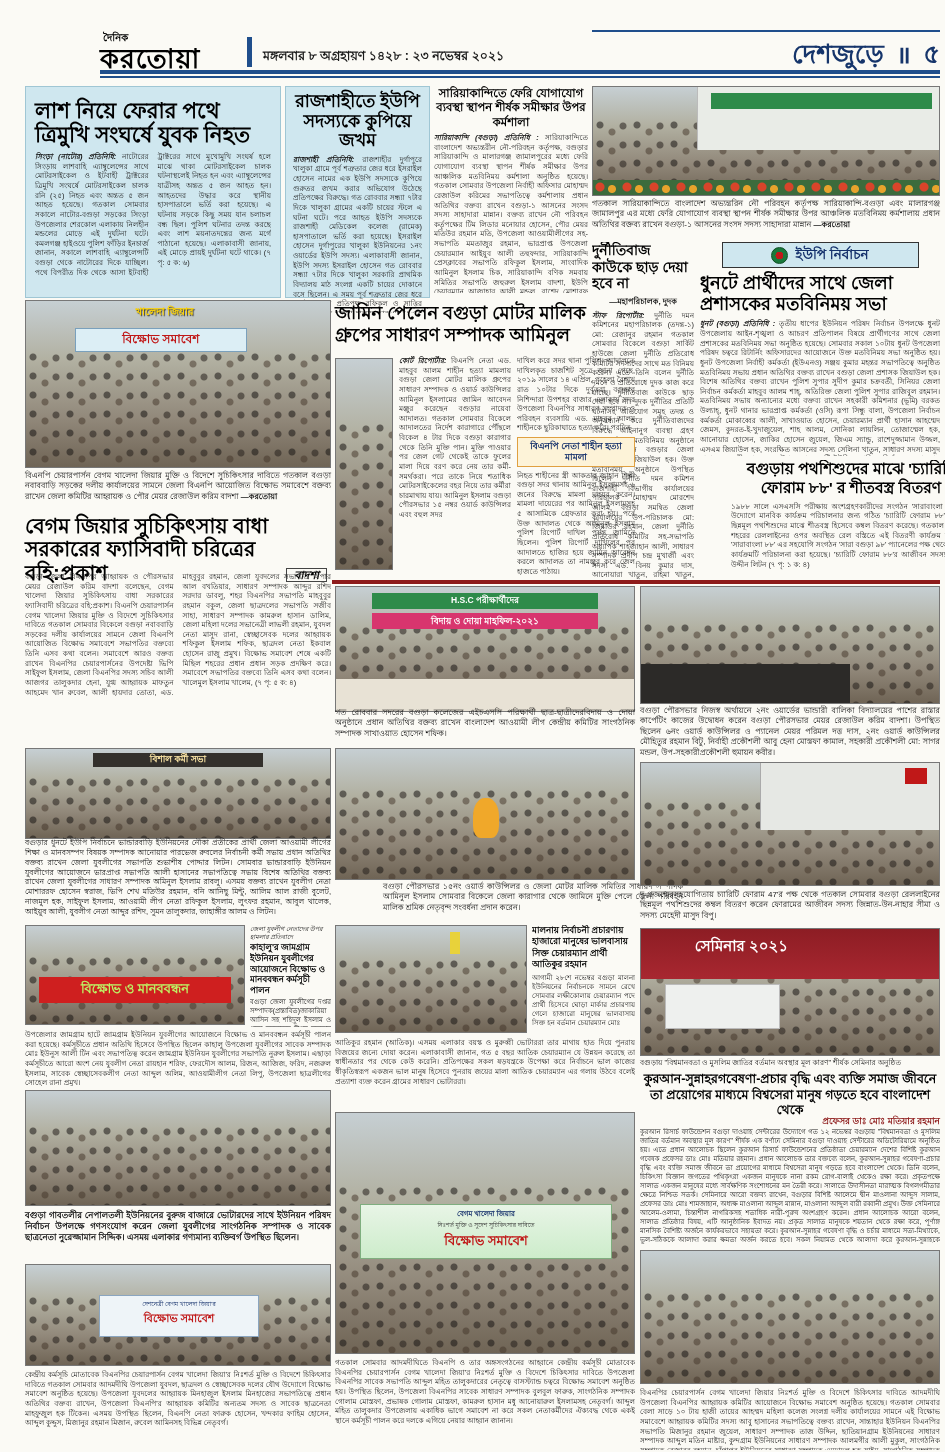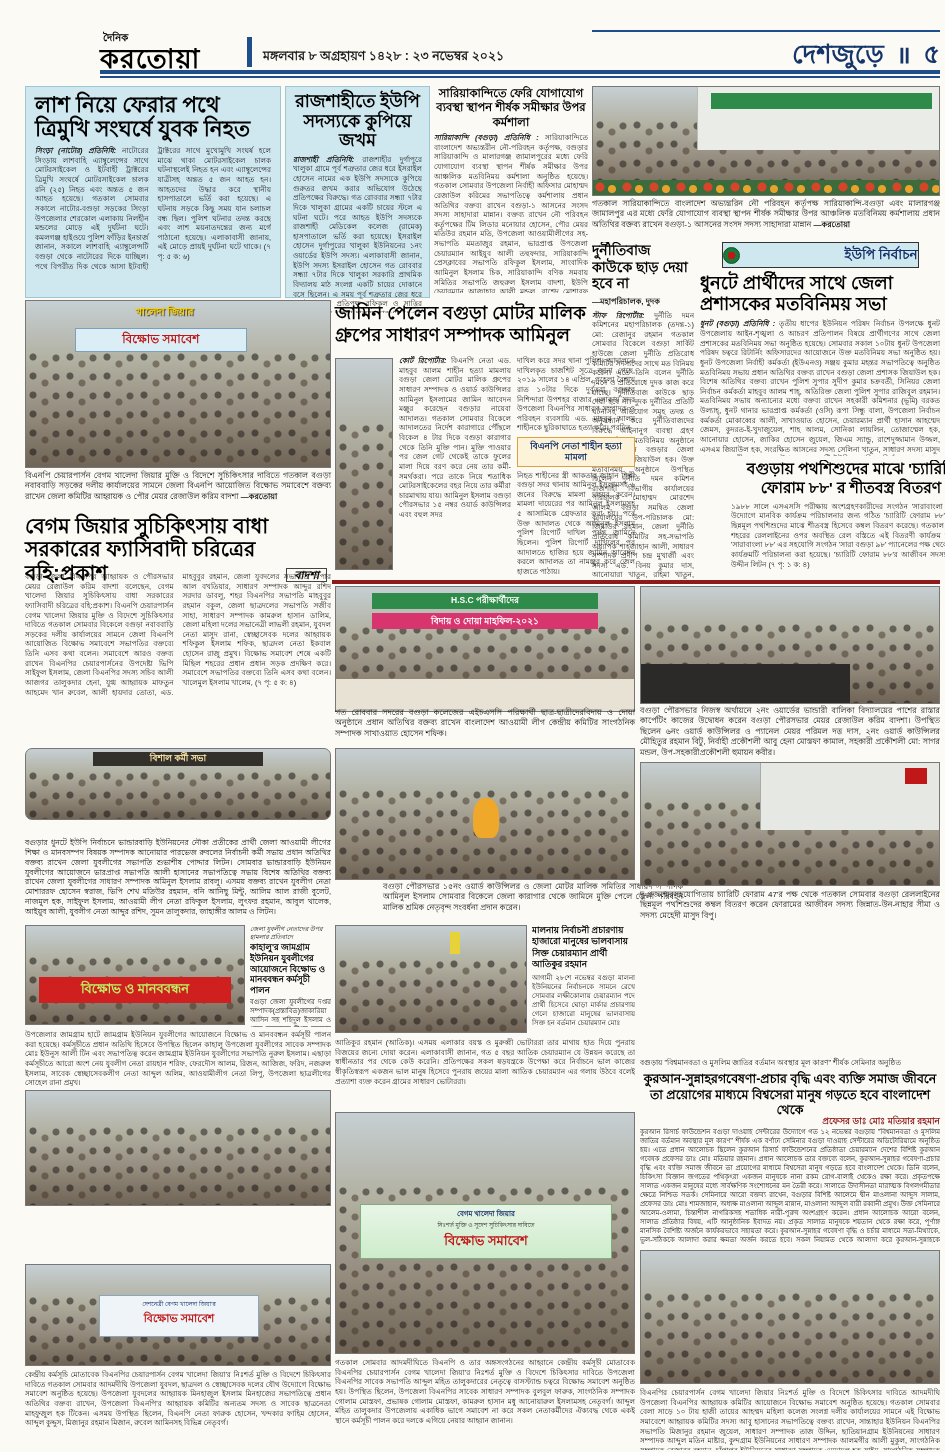--- a/index.html
+++ b/index.html
@@ -5,21 +5,21 @@
   html,body{margin:0;padding:0;background:#e8e6e0;}
   .page{position:relative;width:945px;height:1452px;margin:0 auto;background:#fbfaf5;
         font-family:"Liberation Sans","DejaVu Sans",sans-serif;color:#111;overflow:hidden;}
   .abs{position:absolute;}
   .navy{background:#1f4e8c;}
   .hl{font-weight:bold;color:#000;}
   .bd{font-size:7.3px;line-height:1.32;text-align:justify;color:#151515;}
   .dl{font-weight:bold;font-style:italic;}
   .cap{font-size:8px;line-height:1.3;text-align:justify;color:#101010;}
   .cols2{column-count:2;column-gap:9px;}
-  .bluebox{background:#cfe7ef;border:1px solid #9fc6d4;box-sizing:border-box;padding:6px 9px;}
+  .bluebox{background:#cfe7ef;border:1px solid #9fc6d4;box-sizing:border-box;padding:12px 9px;}
   .ph{position:absolute;overflow:hidden;background:linear-gradient(180deg,#c6cfd3 0%,#b2b1a2 35%,#92897b 70%,#6f6455 100%);border:1px solid #777;box-sizing:border-box;}
   .ph::before{content:"";position:absolute;left:0;right:0;top:30%;bottom:0;
     background-image:
       radial-gradient(circle at 7px 6px, rgba(25,22,20,.55) 3px, transparent 4px),
       radial-gradient(circle at 19px 13px, rgba(66,52,40,.5) 3px, transparent 4px),
       radial-gradient(circle at 30px 7px, rgba(38,32,28,.55) 3px, transparent 4px);
     background-size:37px 19px;}
   .banner{position:absolute;display:flex;align-items:center;justify-content:center;text-align:center;}
   .flowers{position:absolute;left:0;right:0;bottom:0;height:15px;background-color:#3c6b3c;
     background-image:radial-gradient(circle at 7px 7px,#d8442a 4px,transparent 5px),
@@ -79,29 +79,29 @@
     <div class="abs" style="left:34%;top:6%;right:2%;height:14%;background:#2e8b4a;"></div>
     <div class="flowers"></div>
   </div>
   <div class="abs cap" style="left:592px;top:199px;width:348px;">
     <span>গতকাল সারিয়াকান্দিতে বাংলাদেশ অভ্যন্তরিন নৌ পরিবহন কর্তৃপক্ষ সারিয়াকান্দি-বগুড়া এবং মালারগঞ্জ জামালপুর এর মধ্যে ফেরি যোগাযোগ ব্যবস্থা স্থাপন শীর্ষক সমীক্ষার উপর আঞ্চলিক মতবিনিময় কর্মশালায় প্রধান অতিথির বক্তব্য রাখেন বগুড়া-১ আসনের সংসদ সদস্য সাহাদারা মান্নান</span>
     <span class="credit">—করতোয়া</span>
   </div>
 
   <div class="abs" style="left:592px;top:242px;width:102px;height:338px;overflow:hidden;">
     <div class="hl" style="font-size:14px;line-height:1.18;">দুর্নীতিবাজ কাউকে ছাড় দেয়া হবে না</div>
-    <div style="font-size:8px;font-weight:bold;text-align:left;margin:3px 0;">—মহাপরিচালক, দুদক</div>
+    <div style="font-size:8px;font-weight:bold;text-align:center;margin:3px 0;">—মহাপরিচালক, দুদক</div>
     <div class="bd">
       <span class="dl">স্টাফ রিপোর্টার:</span>
       <span>দুর্নীতি দমন কমিশনের মহাপরিচালক (তদন্ত-১) মো: রেজানুর রহমান গতকাল সোমবার বিকেলে বগুড়া সার্কিট হাউজে জেলা দুর্নীতি প্রতিরোধ কমিটির সদস্যদের সাথে মত বিনিময় করেন। এতে তিনি বলেন দুর্নীতি দমনে ও প্রতিরোধে দুদক কাজ করে যাচ্ছে। দুর্নীতিবাজ কাউকে ছাড় দেয়া হবে না। দুদক দুর্নীতির প্রতিটি ঘটনাসহ অভিযোগ সমূহ তদন্ত ও অনুসন্ধান করে দুর্নীতিবাজদের বিরুদ্ধে আইনানুগ ব্যবস্থা গ্রহণ করছে। উক্ত মতবিনিময় অনুষ্ঠানে বক্তব্য রাখেন বগুড়ার জেলা প্রশাসক মো: জিয়াউল হক। উক্ত মতবিনিময় অনুষ্ঠানে উপস্থিত ছিলেন দুর্নীতি দমন কমিশন রাজশাহী বিভাগীয় কার্যালয়ের পরিচালক মোহাম্মদ মোরশেদ আলম, বগুড়া সমন্বিত জেলা কার্যালয়ের উপ-পরিচালক মো: জিয়াউর রহমান, জেলা দুর্নীতি প্রতিরোধ কমিটির সহ-সভাপতি অধ্যাপক শাহজাহান আলী, সাধারণ সম্পাদক প্রদীপ চন্দ্র মুখার্জী এবং সদস্য এড. বিনয় কুমার দাস, আনোয়ারা খাতুন, রহিমা খাতুন, বাবুল আখতার প্রমুখ।</span>
     </div>
   </div>
 
   <div class="abs" style="left:700px;top:242px;width:240px;height:214px;overflow:hidden;">
-    <div style="margin:0 auto;width:195px;height:24px;border:1.5px solid #333;background:#cfe7ef;display:flex;align-items:center;justify-content:space-between;gap:7px;">
+    <div style="margin:0 auto;width:195px;height:24px;border:1.5px solid #333;background:#cfe7ef;display:flex;align-items:center;justify-content:center;gap:7px;">
       <span class="seal"></span>
       <span style="color:#14306b;font-weight:bold;font-size:13.5px;">ইউপি নির্বাচন</span>
     </div>
     <div class="hl" style="font-size:18px;line-height:1.18;text-align:left;margin-top:5px;">ধুনটে প্রার্থীদের সাথে জেলা প্রশাসকের মতবিনিময় সভা</div>
     <div class="bd" style="margin-top:4px;">
       <span class="dl">ধুনট (বগুড়া) প্রতিনিধি :</span>
       <span>তৃতীয় ধাপের ইউনিয়ন পরিষদ নির্বাচন উপলক্ষে ধুনট উপজেলায় আইন-শৃঙ্খলা ও আচরণ প্রতিপালন বিষয়ে প্রার্থীগণের সাথে জেলা প্রশাসকের মতবিনিময় সভা অনুষ্ঠিত হয়েছে। সোমবার সকাল ১০টায় ধুনট উপজেলা পরিষদ চত্বরে রিটার্নিং অফিসারদের আয়োজনে উক্ত মতবিনিময় সভা অনুষ্ঠিত হয়। ধুনট উপজেলা নির্বাহী কর্মকর্তা (ইউএনও) সঞ্জয় কুমার মহন্তর সভাপতিত্বে অনুষ্ঠিত মতবিনিময় সভায় প্রধান অতিথির বক্তব্য রাখেন বগুড়া জেলা প্রশাসক জিয়াউল হক। বিশেষ অতিথির বক্তব্য রাখেন পুলিশ সুপার সুদীপ কুমার চক্রবর্তী, সিনিয়র জেলা নির্বাচন কর্মকর্তা মাহবুব আলম শাহ্, অতিরিক্ত জেলা পুলিশ সুপার রাজিবুল রহমান। মতবিনিময় সভায় অন্যান্যের মধ্যে বক্তব্য রাখেন সহকারী কমিশনার (ভূমি) বরকত উল্যাহ্, ধুনট থানার ভারপ্রাপ্ত কর্মকর্তা (ওসি) রূপা সিন্ধু বালা, উপজেলা নির্বাচন কর্মকর্তা মোকাব্বের আলী, সাখাওয়াত হোসেন, চেয়ারম্যান প্রার্থী হাসান আহম্মেদ জেমস, কুদরত-ই-খুদাজুয়েল, শাহ আলম, সোনিকা লায়লিন, তোজাম্মেল হক, আনোয়ার হোসেন, জাকির হোসেন জুয়েল, জিএম স্যান্ডু, রাশেদুজ্জামান উজ্জল, এসএম জিয়াউল হক, সংরক্ষিত আসনের সদস্য সেলিনা খাতুন, সাধারণ সদস্য মাসুদ রানা ও নুরনবী আকন্দ। এ উপজেলার ১০টি ইউনিয়ন পরিষদ নির্বাচনে চেয়ারম্যান পদে ৪১ জন, সংরক্ষিত আসনে ১২৩ জন ও সাধারণ সদস্য পদে ৫৭৩ জন প্রার্থী হয়েছেন। আগামী ২৮ নভেম্বর ভোট গ্রহণ অনুষ্ঠিত হবে।</span>
     </div>
   </div>
 
@@ -145,21 +145,21 @@
     <div class="banner" style="left:12%;top:21%;width:76%;height:16px;background:#d8356e;color:#fff;font-weight:bold;font-size:9px;">বিদায় ও দোয়া মাহফিল-২০২১</div>
     <div class="abs" style="left:0;right:0;bottom:0;height:26%;background:#e8e2d5;"></div>
   </div>
   <div class="abs cap" style="left:335px;top:708px;width:300px;">গত রোববার সদরের বগুড়া কলেজের এইচএসসি পরিক্ষার্থী ছাত্র-ছাত্রীদেরবিদায় ও দোয়া অনুষ্ঠানে প্রধান অতিথির বক্তব্য রাখেন বাংলাদেশ আওয়ামী লীগ কেন্দ্রীয় কমিটির সাংগঠনিক সম্পাদক সাখাওয়াত হোসেন শফিক।</div>
 
   <div class="ph" style="left:640px;top:586px;width:300px;height:118px;">
     <div class="abs" style="left:0;right:30%;bottom:0;height:34%;background:#2c2a28;"></div>
   </div>
   <div class="abs cap" style="left:640px;top:706px;width:300px;">বগুড়া পৌরসভার নিজস্ব অর্থায়নে ২নং ওয়ার্ডের ভান্ডারী বালিকা বিদ্যালয়ের পাশের রাস্তার কার্পেটিং কাজের উদ্বোধন করেন বগুড়া পৌরসভার মেয়র রেজাউল করিম বাদশা। উপস্থিত ছিলেন ৬নং ওয়ার্ড কাউন্সিলর ও প্যানেল মেয়র পরিমল দত্ত দাস, ২নং ওয়ার্ড কাউন্সিলর মৌহিতুর রহমান বিটু, নির্বাহী প্রকৌশলী আবু হেনা মোস্তফা কামাল, সহকারী প্রকৌশলী মো: সাগর মন্ডল, উপ-সহকারীপ্রকৌশলী হুমায়ন কবীর।</div>
 
-  <div class="ph" style="left:25px;top:748px;width:306px;height:72px;border-radius:7px;">
+  <div class="ph" style="left:25px;top:748px;width:306px;height:91px;">
     <div class="banner" style="left:22%;top:4%;width:56%;height:14px;background:#33302c;color:#ffe9a8;font-weight:bold;font-size:9px;">বিশাল কর্মী সভা</div>
   </div>
   <div class="abs cap" style="left:25px;top:838px;width:306px;font-size:7.6px;">বগুড়ার ধুনটে ইউপি নির্বাচনে ভান্ডারবাড়ি ইউনিয়নের নৌকা প্রতীকের প্রার্থী জেলা আওয়ামী লীগের শিক্ষা ও মানবসম্পদ বিষয়ক সম্পাদক আনোয়ার পারভেজ রুবলের নির্বাচনী কর্মী সভায় প্রধান অতিথির বক্তব্য রাখেন জেলা যুবলীগের সভাপতি শুভাশীষ পোদ্দার লিটন। সোমবার ভান্ডারবাড়ি ইউনিয়ন যুবলীগের আয়োজনে ভারপ্রাপ্ত সভাপতি আলী হাসানের সভাপতিত্বে সভায় বিশেষ অতিথির বক্তব্য রাখেন জেলা যুবলীগের সাধারণ সম্পাদক অমিনুল ইসলাম রাবলু। এসময় বক্তব্য রাখেন যুবলীগ নেতা মোশাররফ হোসেন স্বরাজ, ভিপি শেখ মতিউর রহমান, বনি আনিছু মিন্টু, আলিম আল রাজী বুলেট, নাজমুল হক, সাইফুল ইসলাম, আওয়ামী লীগ নেতা রফিকুল ইসলাম, লুৎফর রহমান, আবুল খালেক, আইয়ুব আলী, যুবলীগ নেতা আব্দুর রশিদ, সুমন তালুকদার, জাহাঙ্গীর আলম ও লিটন।</div>
 
   <div class="ph" style="left:335px;top:748px;width:300px;height:132px;">
     <div class="abs" style="left:46%;top:38%;width:26px;height:40px;background:#f0a82a;border-radius:45% 45% 30% 30%;"></div>
   </div>
   <div class="abs cap" style="left:335px;top:882px;width:300px;margin-left:48px;">বগুড়া পৌরসভার ১৫নং ওয়ার্ড কাউন্সিলর ও জেলা মোটর মালিক সমিতির সাধারণ সম্পাদক আমিনুল ইসলাম সোমবার বিকেলে জেলা কারাগার থেকে জামিনে মুক্তি পেলে জেলা পরিবহন মালিক শ্রমিক নেতৃবৃন্দ সংবর্ধনা প্রদান করেন।</div>
 
   <div class="ph" style="left:640px;top:762px;width:300px;height:124px;">
@@ -180,26 +180,32 @@
 
   <div class="ph" style="left:335px;top:925px;width:192px;height:108px;">
     <div class="abs" style="left:60%;top:6%;width:10px;height:22px;background:#e8d23a;"></div>
   </div>
   <div class="abs" style="left:532px;top:925px;width:103px;height:110px;overflow:hidden;">
     <div class="hl" style="font-size:8.8px;line-height:1.3;">মালনায় নির্বাচনী প্রচারণায় হাজারো মানুষের ভালবাসায় সিক্ত চেয়ারম্যান প্রার্থী আতিকুর রহমান</div>
     <div class="bd" style="font-size:6.9px;margin-top:2px;">আগামী ২৮শে নভেম্বর বগুড়া মালনা ইউনিয়নের নির্বাচনকে সামনে রেখে সোমবার লক্ষীকোলায় চেয়ারম্যান পদে প্রার্থী হিসেবে ঘোড়া মার্কার প্রচারণায় গেলে হাজারো মানুষের ভালবাসায় সিক্ত হন বর্তমান চেয়ারম্যান মোঃ</div>
   </div>
   <div class="abs bd" style="left:335px;top:1038px;width:300px;height:66px;overflow:hidden;">আতিকুর রহমান (আতিক)। এসময় এলাকার বয়স্ক ও মুরুব্বী ভোটাররা তার মাথায় হাত দিয়ে পুনরায় বিজয়ের জন্যে দোয়া করেন। এলাকাবাসী জানান, গত ৫ বছর আতিক চেয়ারম্যান যে উন্নয়ন করেছে তা স্বাধীনতার পর থেকে কেউ করেনি। প্রতিপক্ষের সকল ষড়যন্ত্রকে উপেক্ষা করে নির্বাচনে ভাল কাজের স্বীকৃতিস্বরূপ একজন ভাল মানুষ হিসেবে পুনরায় জয়ের মালা আতিক চেয়ারম্যান এর গলায় উঠবে বলেই প্রত্যাশা ব্যক্ত করেন গ্রামের সাধারণ ভোটাররা।</div>
 
+  <div class="ph" style="left:640px;top:928px;width:300px;height:128px;">
+    <div class="abs" style="left:0;right:0;top:0;height:40%;background:linear-gradient(180deg,#8d1d24,#a82730);"></div>
+    <div class="abs" style="left:18%;top:4%;font-size:15px;font-weight:bold;color:#fff;">সেমিনার ২০২১</div>
+    <div class="abs" style="left:8%;top:44%;width:38%;height:34%;background:#eef0ee;border:1px solid #bbb;"></div>
+  </div>
   <div class="abs" style="left:640px;top:1058px;width:300px;font-size:7.4px;line-height:1.25;">বগুড়ায় "বিশ্বমানবতা ও মুসলিম জাতির বর্তমান অবস্থার মূল কারণ" শীর্ষক সেমিনার অনুষ্ঠিত</div>
   <div class="abs hl" style="left:640px;top:1070px;width:300px;font-size:12.5px;line-height:1.25;text-align:center;margin-top:2px;">কুরআন-সুন্নাহরগবেষণা-প্রচার বৃদ্ধি এবং ব্যক্তি সমাজ জীবনে তা প্রয়োগের মাধ্যমে বিশ্বসেরা মানুষ গড়তে হবে বাংলাদেশ থেকে</div>
   <div class="abs" style="left:640px;top:1114px;width:300px;text-align:right;font-weight:bold;font-size:9px;color:#8e1b1b;">প্রফেসর ডাঃ মোঃ মতিয়ার রহমান</div>
   <div class="abs bd" style="left:640px;top:1128px;width:300px;height:116px;overflow:hidden;font-size:6.8px;">কুরআন রিসার্চ ফাউন্ডেশন বগুড়া দাওয়াহ সেন্টারের উদ্যোগে গত ১২ নভেম্বর বগুড়ায় "বিশ্বমানবতা ও মুসলিম জাতির বর্তমান অবস্থার মূল কারণ" শীর্ষক এক বর্ণাঢ্য সেমিনার বগুড়া দাওয়াহ সেন্টারের অডিটোরিয়ামে অনুষ্ঠিত হয়। এতে প্রধান আলোচক ছিলেন কুরআন রিসার্চ ফাউন্ডেশনের প্রতিষ্ঠাতা চেয়ারম্যান দেশের বিশিষ্ট কুরআন গবেষক প্রফেসর ডাঃ মোঃ মতিয়ার রহমান। প্রধান আলোচক তার বক্তব্যে বলেন, কুরআন-সুন্নাহর গবেষণা-প্রচার বৃদ্ধি এবং ব্যক্তি সমাজ জীবনে তা প্রয়োগের মাধ্যমে বিশ্বসেরা মানুষ গড়তে হবে বাংলাদেশ থেকে। তিনি বলেন, চিকিৎসা বিজ্ঞান জগতের পথিকৃৎরা একজন মানুষকে নানা রকম রোগ-বালাই থেকেও রক্ষা করে। প্রকৃতপক্ষে সালাত একজন মানুষের মধ্যে সার্বক্ষণিক সংশোধনের মন তৈরী করে। সালাতে উদাসীনতা মারাত্মক বিগলগমীতার ক্ষেত্রে নিশ্চিত সতর্ক। সেমিনারে আরো বক্তব্য রাখেন, বগুড়ার বিশিষ্ট আলেমে দ্বীন মাওলানা আব্দুস সালাম, প্রফেসর ডাঃ মোঃ শামজাহান, অধ্যক্ষ মাওলানা আব্দুল মান্নান, মাওলানা আব্দুল বারী রব্বানী প্রমুখ। উক্ত সেমিনারে আলেম-ওলামা, চিন্তাশীল নাগরিকসহ শতাধিক নারী-পুরুষ অংশগ্রহণ করেন। প্রধান আলোচক আরো বলেন, সালাত প্রতিষ্ঠার বিষয়, এটি আনুষ্ঠানিক ইবাদত নয়। প্রকৃত সালাত মানুষকে শয়তান থেকে রক্ষা করে, পূর্ণাঙ্গ মানসিক বৈশিষ্ট্য অর্জনে কার্যকরভাবে সহায়তা করে। কুরআন-সুন্নাহর গবেষণা বৃদ্ধি ও চর্চার মাধ্যমে সত্য-মিথ্যাকে, ভুল-সঠিককে আলাদা করার ক্ষমতা অর্জন করতে হবে। সকল নিয়ামত থেকে আলাদা করে কুরআন-সুন্নাহকে দুনিয়াবাসীর সামনে স্পষ্ট করে উপস্থাপন করতে পারলে হারিয়ে যাওয়া সোনালী দিনগুলো আবার ফিরে আসতে পারে, মুসলিম জাতি ফিরে পেতে পারে তাদের গৌরবময় অতীত।</div>
 
   <div class="ph" style="left:25px;top:1090px;width:306px;height:116px;"></div>
+  <div class="abs cap" style="left:25px;top:1210px;width:306px;font-size:8.6px;font-weight:600;">বগুড়া গাবতলীর নেপালতলী ইউনিয়নের বুরুজ বাজারে ভোটারদের সাথে ইউনিয়ন পরিষদ নির্বাচন উপলক্ষে গণসংযোগ করেন জেলা যুবলীগের সাংগঠনিক সম্পাদক ও সাবেক ছাত্রনেতা নুরেজ্জামান সিদ্দিক। এসময় এলাকার গণ্যমান্য ব্যক্তিবর্গ উপস্থিত ছিলেন।</div>
 
   <div class="ph" style="left:335px;top:1112px;width:300px;height:242px;">
     <div class="abs" style="left:8%;top:38%;width:84%;height:22%;background:linear-gradient(180deg,#e8f5e6,#cdeccb);border:1px solid #7fae7f;">
       <div style="text-align:center;font-size:7px;color:#14306b;font-weight:bold;margin-top:3px;">বেগম খালেদা জিয়ার</div>
       <div style="text-align:center;font-size:6px;color:#333;">নিঃশর্ত মুক্তি ও সুদেশ সুচিকিৎসার দাবিতে</div>
       <div style="text-align:center;font-size:13px;color:#c01818;font-weight:bold;">বিক্ষোভ সমাবেশ</div>
     </div>
   </div>
   <div class="abs bd" style="left:335px;top:1358px;width:300px;height:92px;overflow:hidden;">গতকাল সোমবার আদমদীঘিতে বিএনপি ও তার অঙ্গসংগঠনের আহ্বানে কেন্দ্রীয় কর্মসূচী মোতাবেক বিএনপির চেয়ারপার্সন বেগম খালেদা জিয়া'র নিঃশর্ত মুক্তি ও বিদেশে চিকিৎসার দাবিতে উপজেলা বিএনপির সাবেক সভাপতি আব্দুল মহিত তালুকদারের নেতৃত্বে বাসস্ট্যান্ড চত্বরে বিক্ষোভ সমাবেশ অনুষ্ঠিত হয়। উপস্থিত ছিলেন, উপজেলা বিএনপির সাবেক সাধারণ সম্পাদক বুলবুল ফারুক, সাংগঠনিক সম্পাদক গোলাম মোস্তফা, প্রভাষক গোলাম মোস্তফা, কামরুল হাসান মধু আনোয়ারুল ইসলামসহ নেতৃবর্গ। আব্দুল মহিত তালুকদার উপজেলায় একাধিক ভাগে সমাবেশ না করে সকল নেতাকর্মীদের ঐক্যবদ্ধ থেকে একই স্থানে কর্মসূচী পালন করে দলকে এগিয়ে নেয়ার আহ্বান জানান।</div>
 

